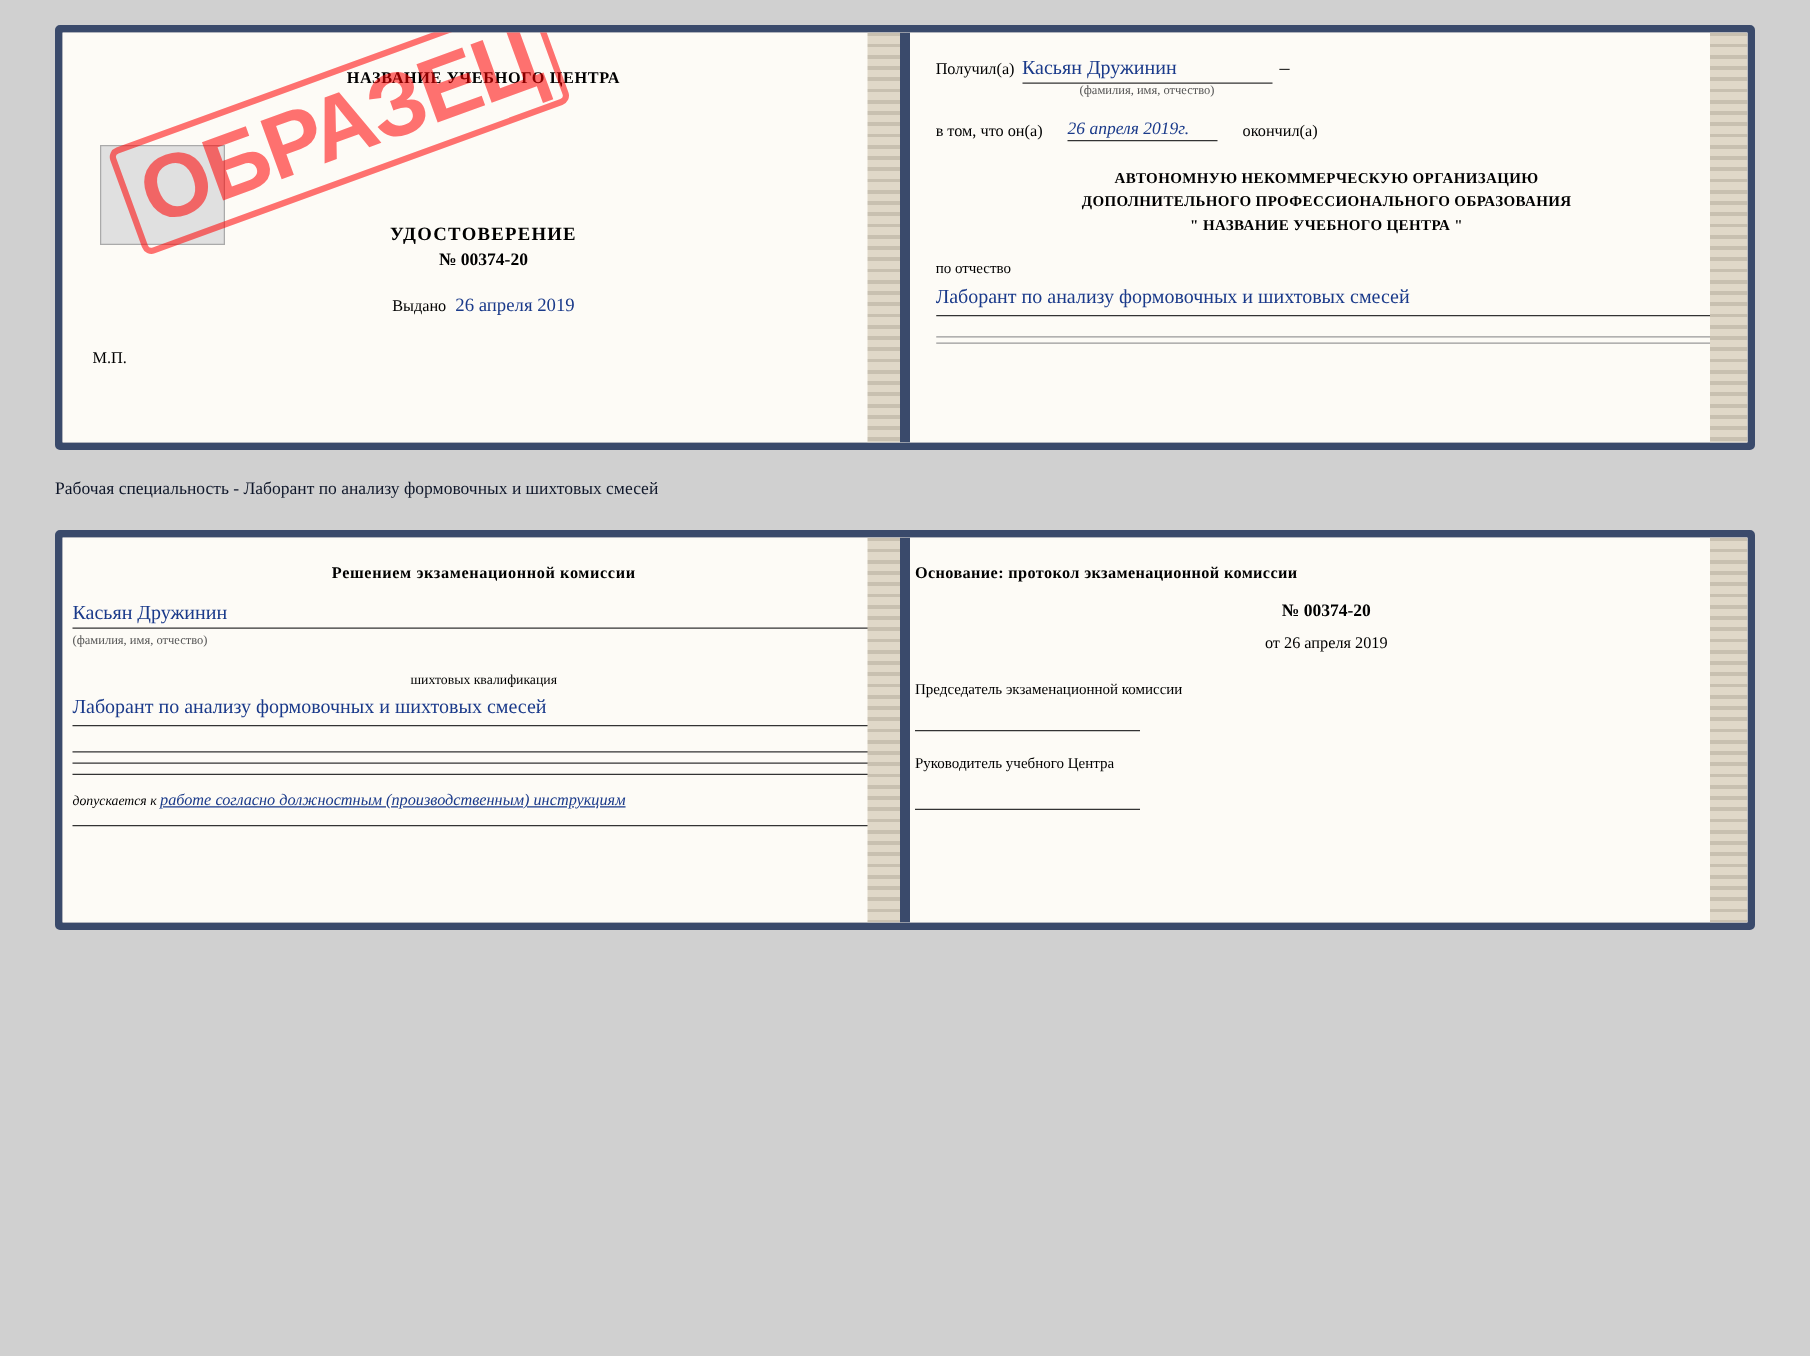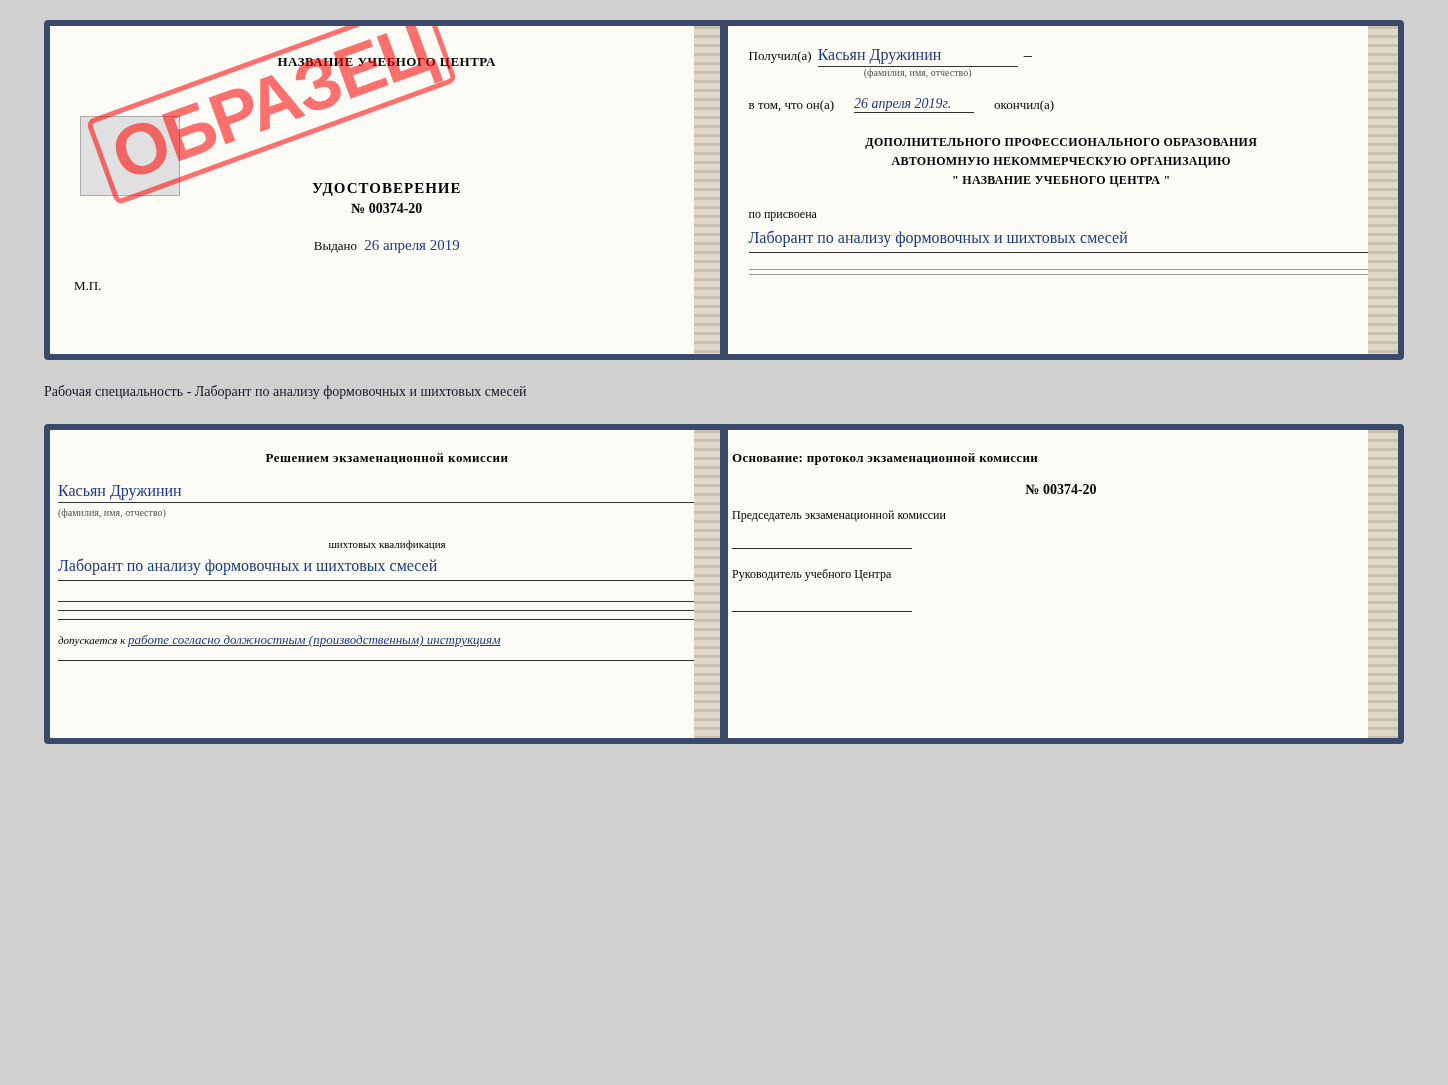--- a/index.html
+++ b/index.html
@@ -381,26 +381,26 @@
         <span style="font-size:16px;"> – </span>
       </div>
 
       <div class="cert-date-line">
         <span>в том, что он(а)</span>
         <span class="cert-date-value handwritten" style="font-size:14px;">26 апреля 2019г.</span>
         <span>окончил(а)</span>
       </div>
 
       <div class="cert-org-block">
+        <div>АВТОНОМНУЮ НЕКОММЕРЧЕСКУЮ ОРГАНИЗАЦИЮ</div>
         <div>ДОПОЛНИТЕЛЬНОГО ПРОФЕССИОНАЛЬНОГО ОБРАЗОВАНИЯ</div>
-        <div>АВТОНОМНУЮ НЕКОММЕРЧЕСКУЮ ОРГАНИЗАЦИЮ</div>
         <div>" НАЗВАНИЕ УЧЕБНОГО ЦЕНТРА "</div>
       </div>
 
-      <div class="cert-profession-label">по присвоена</div>
+      <div class="cert-profession-label">по отчество</div>
       <div class="cert-profession-name">Лаборант по анализу формовочных и шихтовых смесей</div>
 
       <div class="divider-line" style="margin-top:16px;"></div>
       <div class="divider-line"></div>
 
       <div class="right-edge-lines"></div>
     </div>
   </div>
 
   <div class="work-specialty">Рабочая специальность - Лаборант по анализу формовочных и шихтовых смесей</div>
@@ -427,20 +427,24 @@
       <div class="signature-line" style="margin-top:12px;"></div>
 
       <div class="right-edge-lines"></div>
     </div>
 
     <div class="bottom-right">
       <div class="osnov-heading">Основание: протокол экзаменационной комиссии</div>
 
       <div class="proto-number">№ 00374-20</div>
 
+      <div class="proto-date">
+        <span>от</span>
+        <span>26 апреля 2019</span>
+      </div>
 
       <div class="predsedatel">
         <div>Председатель экзаменационной комиссии</div>
         <div class="signature-line" style="margin-top:24px; width:180px;"></div>
       </div>
 
       <div class="rukov">
         <div>Руководитель учебного Центра</div>
         <div class="signature-line" style="margin-top:28px; width:180px;"></div>
       </div>

